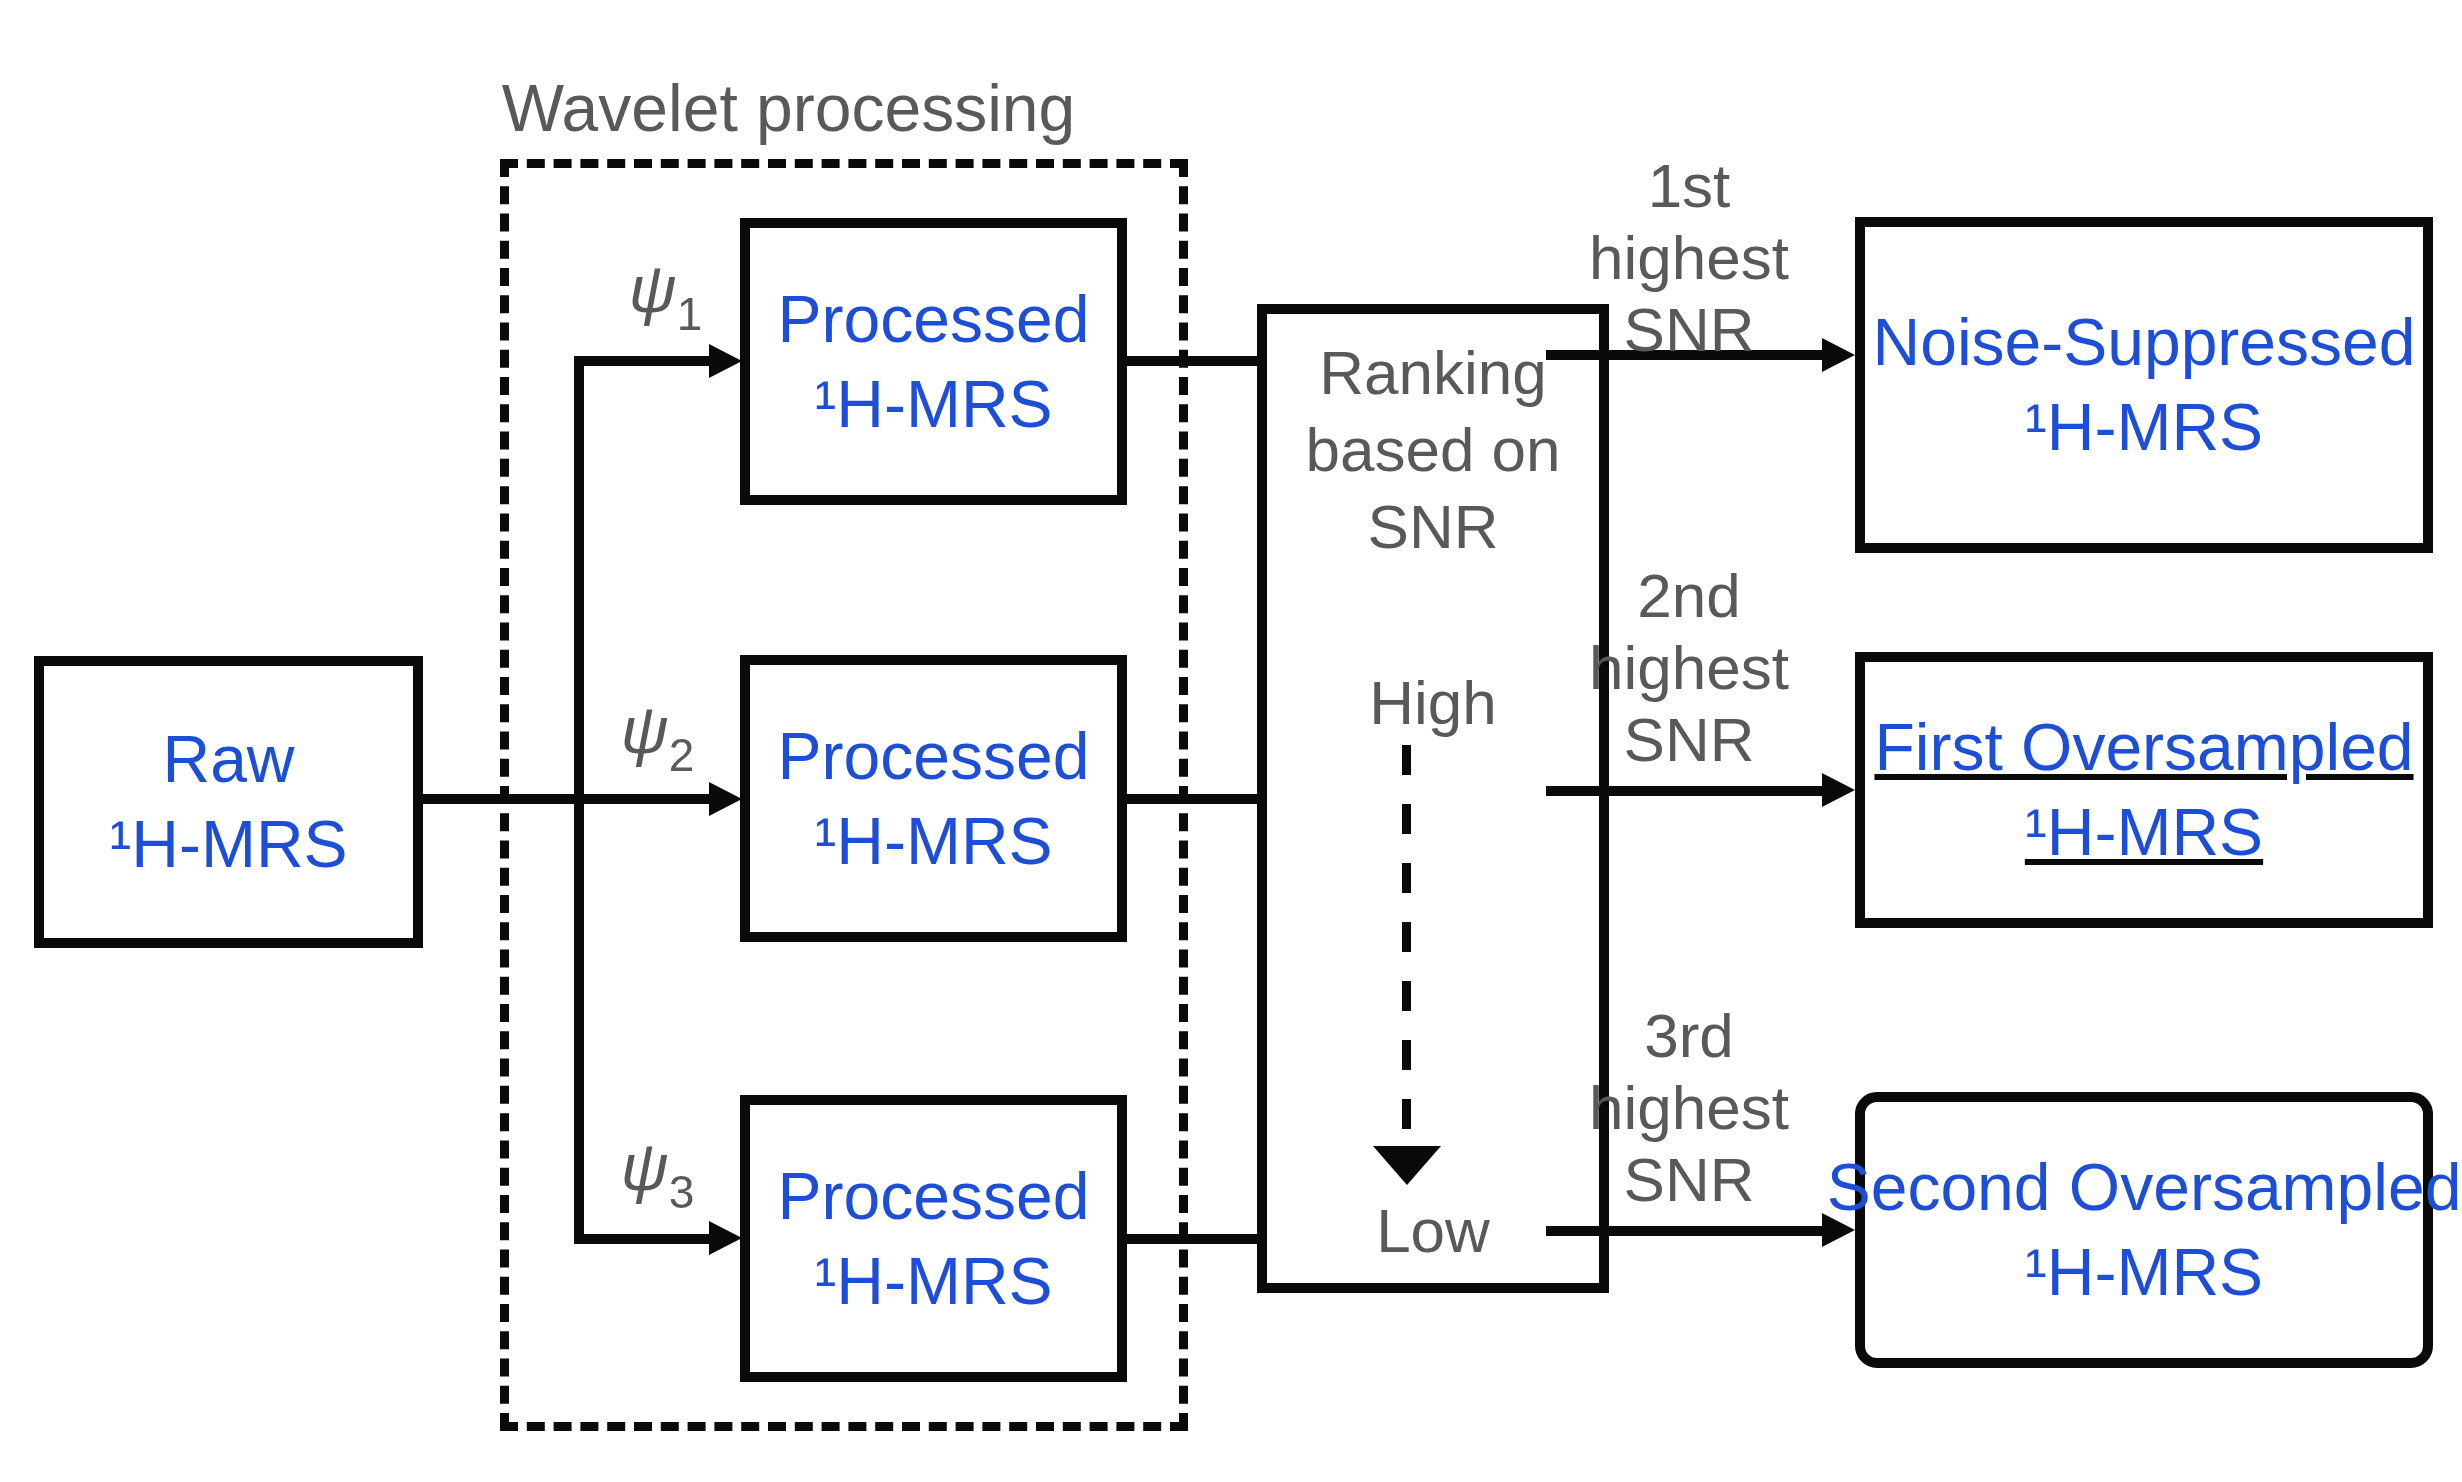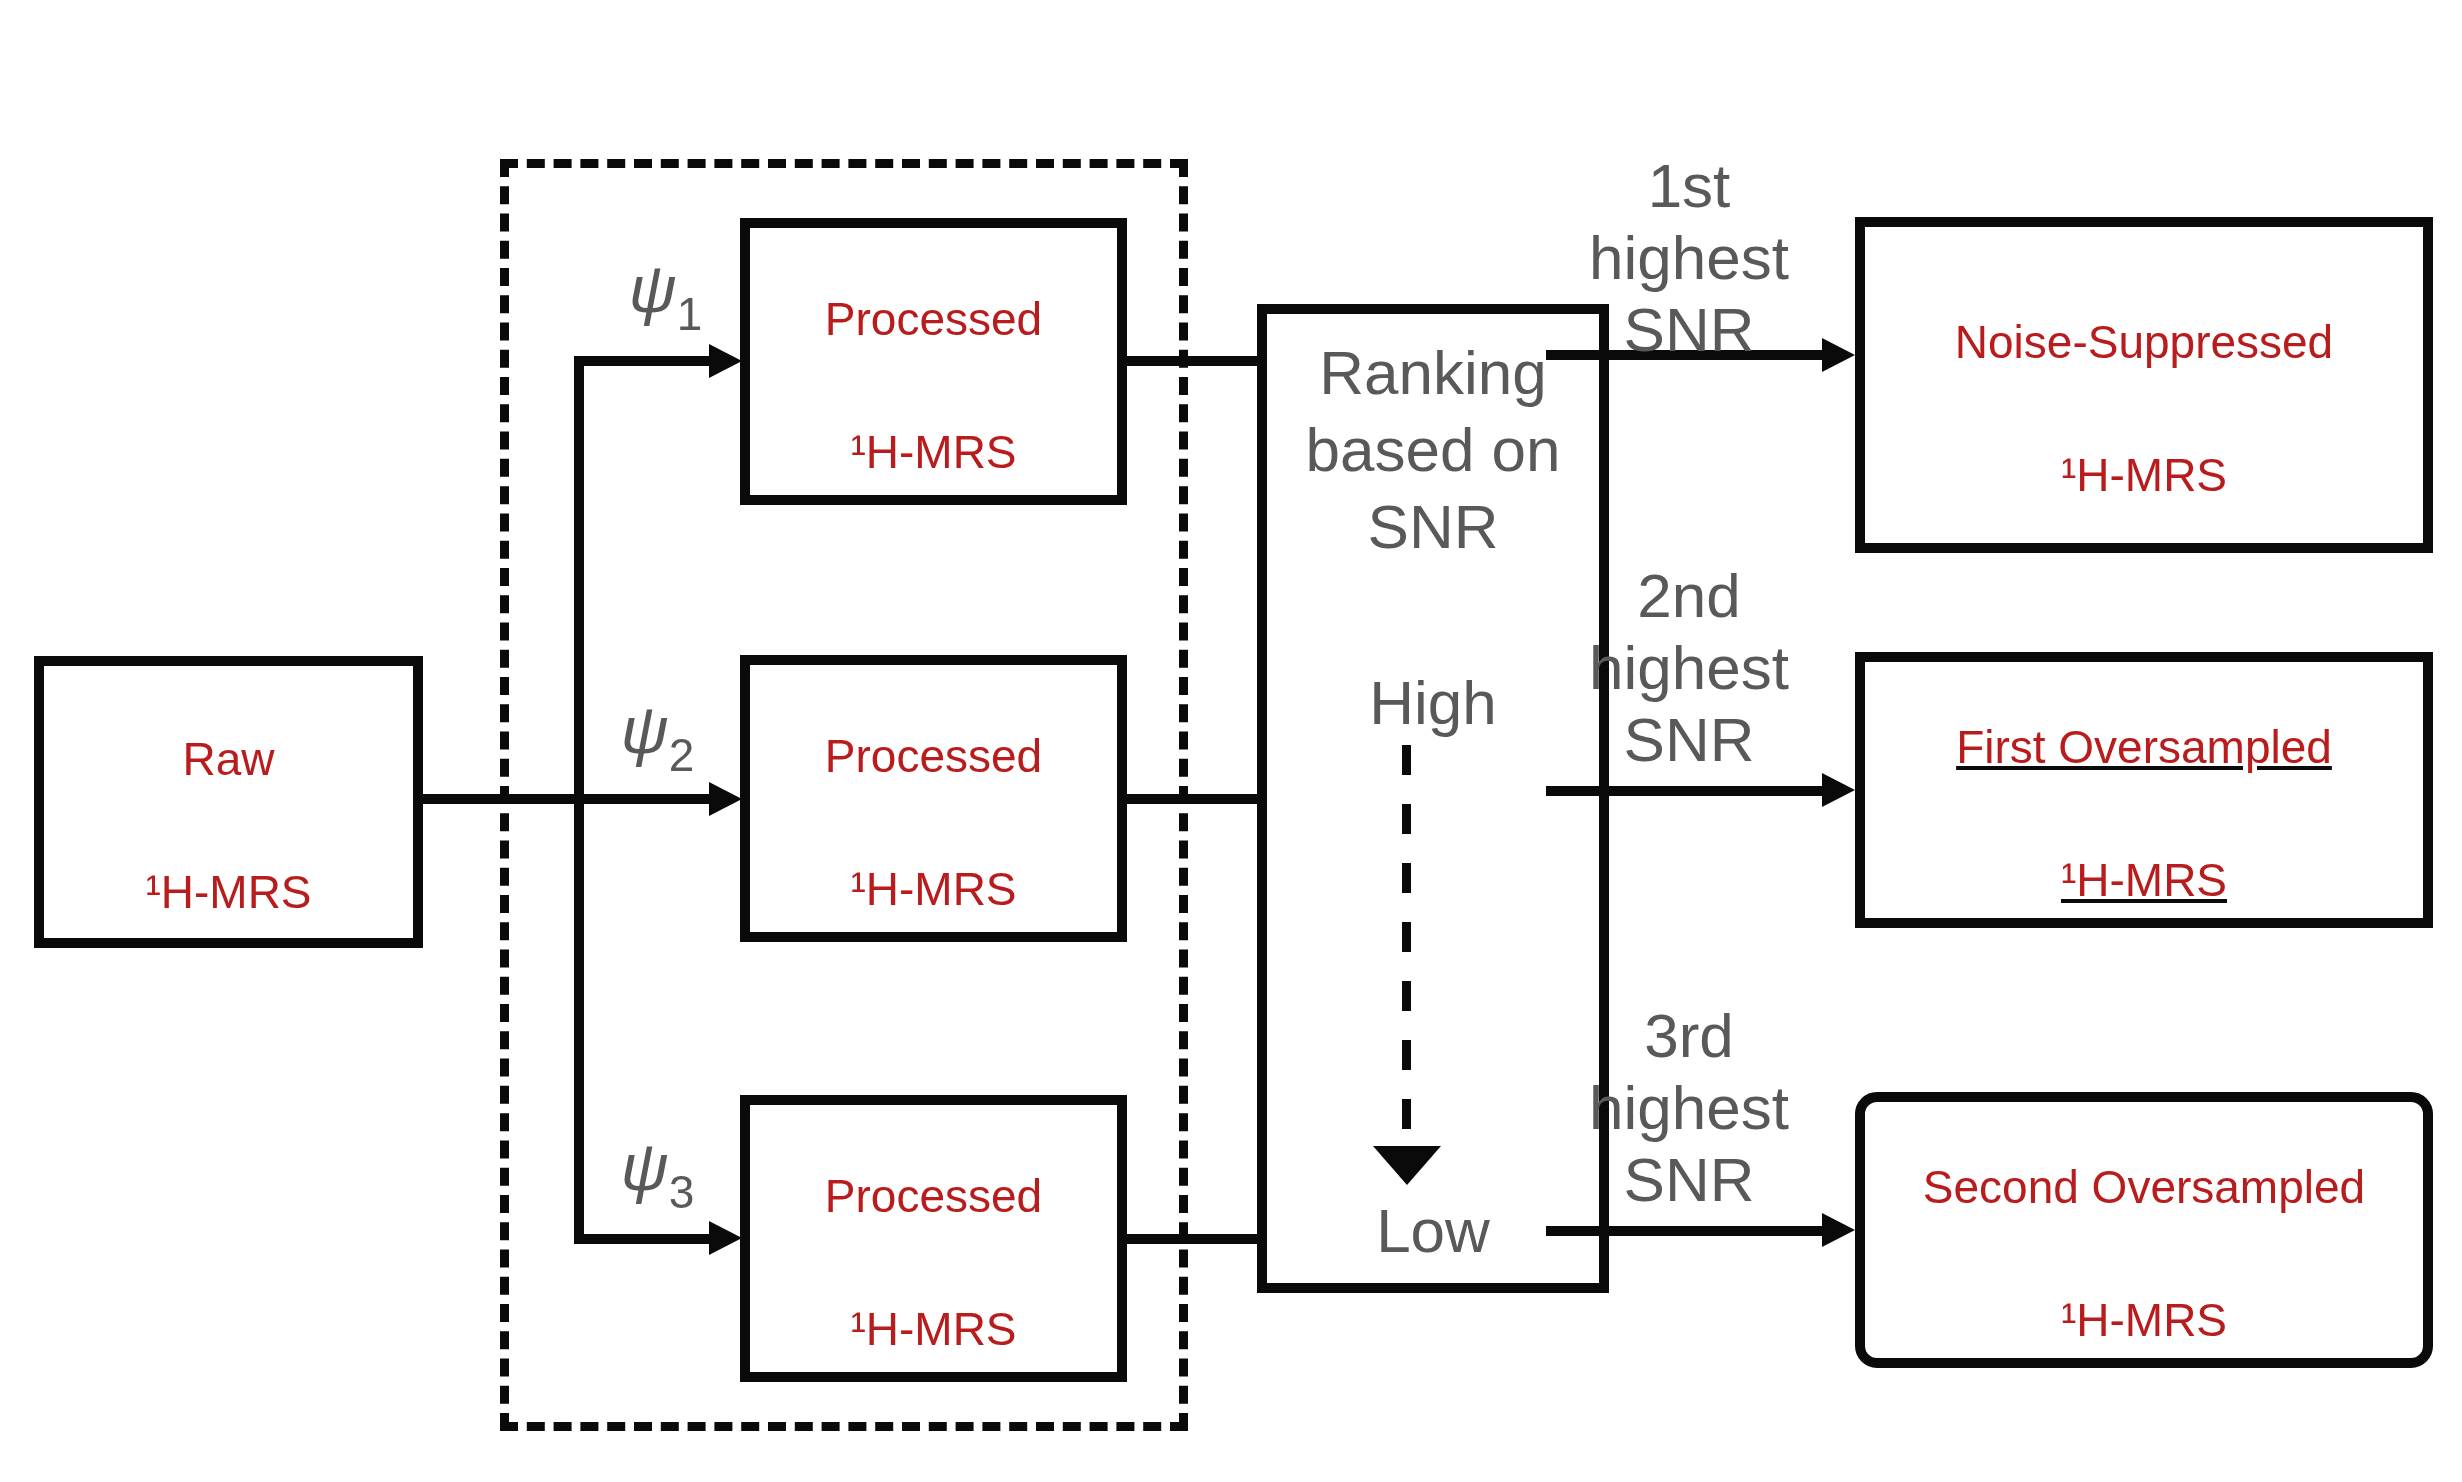--- a/index.html
+++ b/index.html
@@ -21,25 +21,24 @@
     box-sizing: border-box;
     border: 10px solid #0a0a0a;
     background: #ffffff;
     display: flex;
     flex-direction: column;
     align-items: center;
     justify-content: center;
     text-align: center;
   }
   .node .bline {
-    font-size: 46px;
+    font-size: 66px;
     line-height: 85px;
     white-space: nowrap;
-    color: #b91c1c;
-    margin-top: 48px;
+    color: #1d4ed8;
   }
   .group-rect {
     position: absolute;
     box-sizing: border-box;
     border: 9.2px dashed #0a0a0a;
     background: transparent;
   }
   .muted { color: #595959; }
   .title-label {
     position: absolute;
@@ -99,20 +98,21 @@
     text-align: center;
     font-size: 62px;
     line-height: 77px;
   }
 </style>
 </head>
 <body>
 
 <div class="canvas">
 
+  <div class="title-label muted" style="left:460px; top:66px; width:657px;">Wavelet processing</div>
 
   <div class="group-rect" style="left:500px; top:159px; width:688px; height:1272px;"></div>
 
   <div class="node" style="left:34px; top:656px; width:389px; height:292px;">
     <div class="bline">Raw</div>
     <div class="bline">¹H-MRS</div>
   </div>
 
   <div class="hline" style="left:422px; top:794px; width:289px; height:10px;"></div>
   <div class="vline" style="left:574px; top:356px; width:10px; height:887px;"></div>

